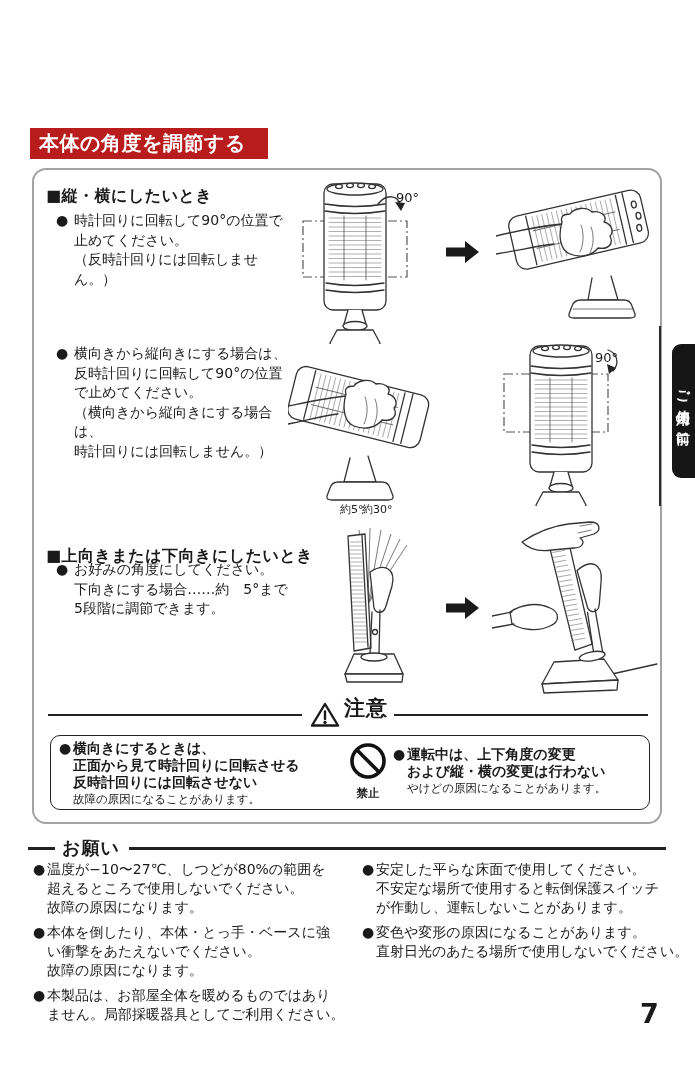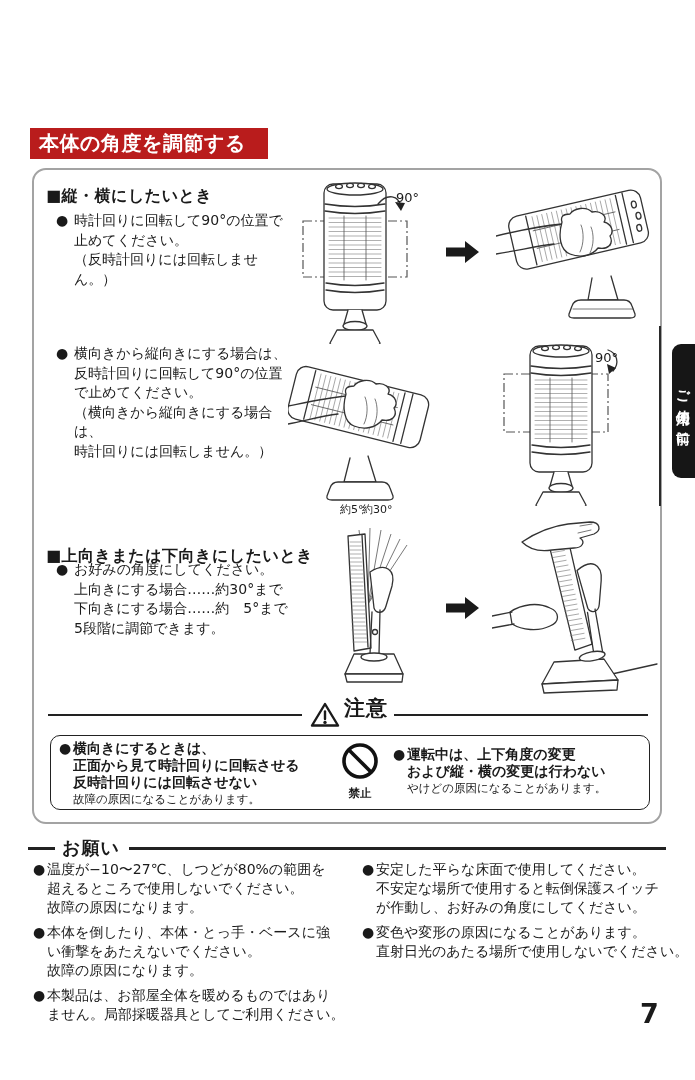--- a/index.html
+++ b/index.html
@@ -171,21 +171,20 @@
       </g>
     </svg>
     <span class="abs angle-label" style="left:561px;top:180px;">90°</span>
 
     <div class="abs sec-heading" style="left:12px;top:364px;margin-top:12px;">■上向きまたは下向きにしたいとき</div>
 
     <div class="abs bullet" style="left:22px;top:390px;width:246px;">
       <span class="marker">●</span>
       <div>
         <div>お好みの角度にしてください。</div>
-        <div>上向きにする場合……約30°まで</div>
         <div>下向きにする場合……約　5°まで</div>
         <div>5段階に調節できます。</div>
       </div>
     </div>
 
     <span class="abs angle-label-sm" style="left:306px;top:332px;">約5°</span>
     <span class="abs angle-label-sm" style="left:328px;top:332px;">約30°</span>
 
     <svg class="abs" style="left:270px;top:344px;" width="125" height="186" viewBox="0 0 125 186">
       <g class="fan">
@@ -246,21 +245,21 @@
     <div class="abs caution-box" style="left:16px;top:565px;width:600px;height:75px;">
       <div class="abs bullet bullet-tight cb-text" style="left:8px;top:4px;width:268px;">
         <span class="marker">●</span>
         <div>
           <div>横向きにするときは、</div>
           <div>正面から見て時計回りに回転させる</div>
           <div>反時計回りには回転させない</div>
           <div class="cb-note">故障の原因になることがあります。</div>
         </div>
       </div>
-      <div class="abs prohib" style="left:286px;top:5px;text-align:center;">
+      <div class="abs prohib" style="left:294px;top:5px;text-align:center;">
         <svg width="40" height="40" viewBox="0 0 40 40">
           <circle cx="20" cy="20" r="16" fill="none" stroke="#111" stroke-width="3.6"></circle>
           <line x1="9" y1="9" x2="31" y2="31" stroke="#111" stroke-width="3.6"></line>
         </svg>
         <span class="plabel">禁止</span>
       </div>
       <div class="abs bullet bullet-tight cb-text" style="left:342px;top:10px;width:250px;">
         <span class="marker">●</span>
         <div>
           <div>運転中は、上下角度の変更</div>
@@ -302,21 +301,21 @@
       </div>
     </div>
   </div>
 
   <div class="abs onegai-col" style="left:362px;top:860px;width:330px;">
     <div class="bullet">
       <span class="marker">●</span>
       <div>
         <div>安定した平らな床面で使用してください。</div>
         <div>不安定な場所で使用すると転倒保護スイッチ</div>
-        <div>が作動し、お好みの角度にしてください。</div>
+        <div>が作動し、運転しないことがあります。</div>
       </div>
     </div>
     <div class="bullet">
       <span class="marker">●</span>
       <div>
         <div>変色や変形の原因になることがあります。</div>
         <div>直射日光のあたる場所で使用しないでください。</div>
       </div>
     </div>
   </div>

